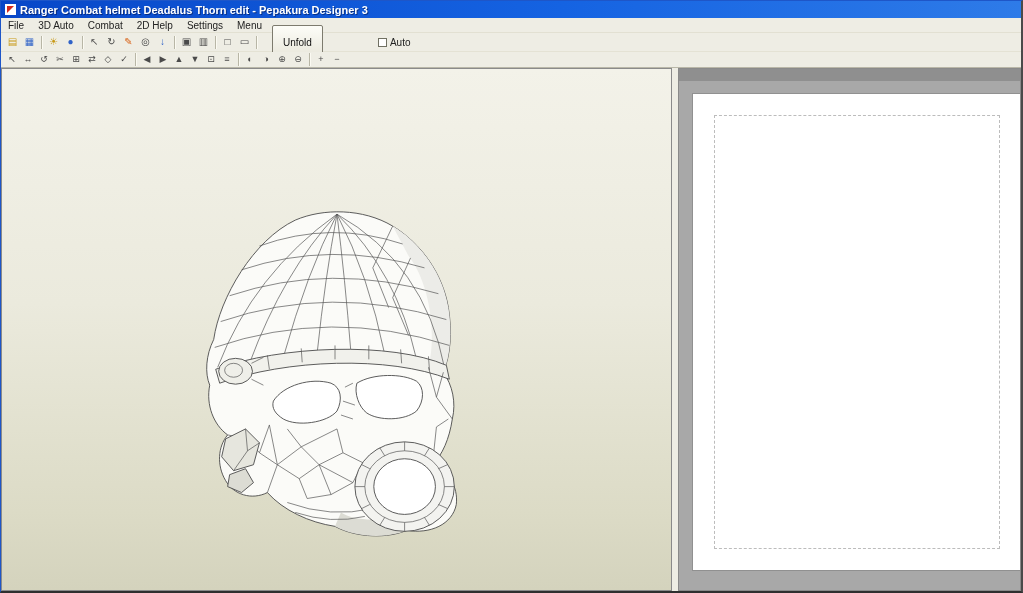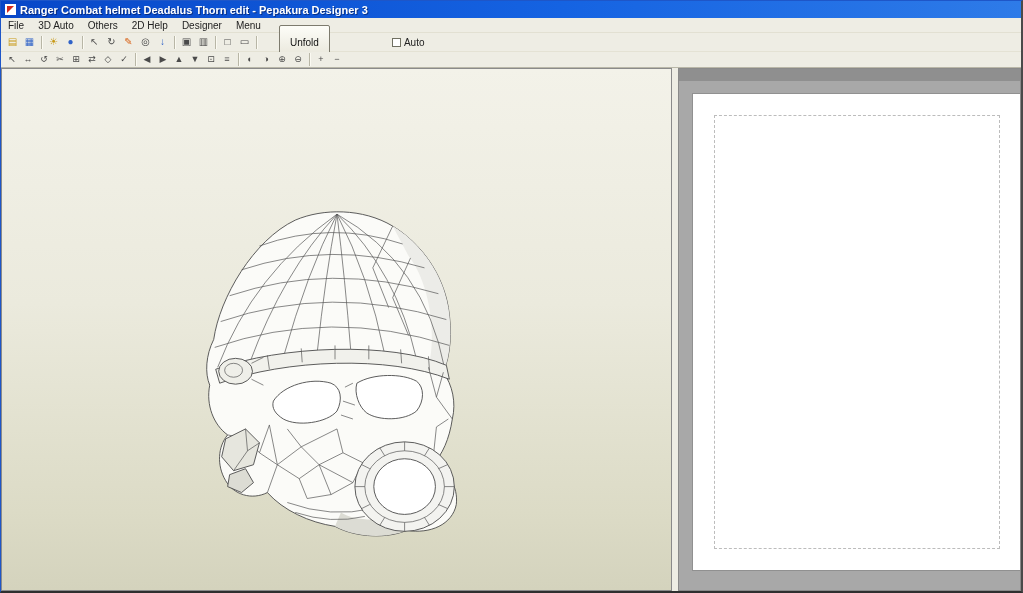--- a/index.html
+++ b/index.html
@@ -34,21 +34,21 @@
   .tbtn {
     width:17px; height:15px; display:inline-flex; align-items:center; justify-content:center;
     font-size:10px; line-height:1; color:#444; border:1px solid transparent; cursor:default;
   }
   .tb2 .tbtn { width:16px; height:13px; font-size:9px; }
   .tsep { width:1px; height:13px; background:#b8b6a6; margin:0 3px;
     box-shadow:1px 0 0 #fbfaf2; }
   .c-yellow { color:#c89a18; } .c-blue { color:#2f62c8; }
   .c-orange { color:#d8641a; } .c-dark { color:#4a4a4a; }
   .unfold-btn {
-    height:15px; padding:16px 10px; margin:0 19px; font-size:10px; color:#111;
+    height:15px; padding:16px 10px; margin:0 12px; font-size:10px; color:#111;
     background:linear-gradient(#fdfdf8,#e8e6da); border:1px solid #7d7b6e;
     border-radius:2px; display:inline-flex; align-items:center; cursor:default;
   }
   .auto-wrap { display:inline-flex; align-items:center; gap:3px; margin-left:4px;
     font-size:10px; color:#222;padding-left:39px; }
   .checkbox { width:9px; height:9px; background:#fff; border:1px solid #707062; }
   
   .main { flex:1 1 auto; display:flex; min-height:0; background:#eeede4; }
   .pane3d {
     flex:0 0 671px; position:relative; overflow:hidden;
@@ -80,23 +80,23 @@
 <div class="window">
 
   <div class="titlebar">
     <span class="app-icon"></span>
     <span class="title-text">Ranger Combat helmet Deadalus Thorn edit - Pepakura Designer 3</span>
   </div>
 
   <div class="menubar">
     <span class="menu-item">File</span>
     <span class="menu-item">3D Auto</span>
-    <span class="menu-item">Others</span>
+    <span class="menu-item">Combat</span>
     <span class="menu-item">2D Help</span>
-    <span class="menu-item">Designer</span>
+    <span class="menu-item">Settings</span>
     <span class="menu-item">Menu</span>
   </div>
 
   <div class="toolbar tb1">
     <span class="tbtn c-yellow">▤</span>
     <span class="tbtn c-blue">▦</span>
     <span class="tsep"></span>
     <span class="tbtn c-yellow">☀</span>
     <span class="tbtn c-blue">●</span>
     <span class="tsep"></span>

